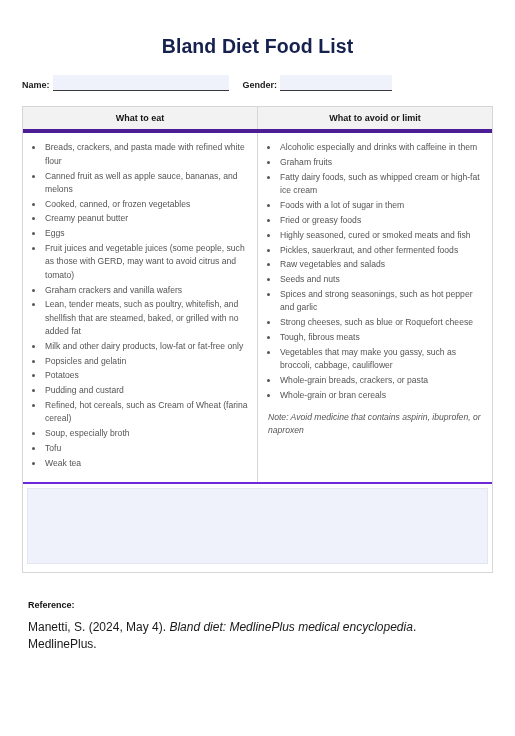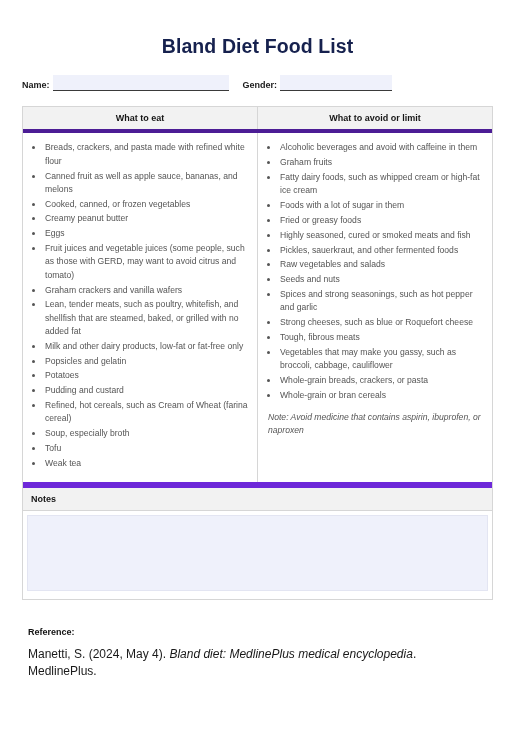--- a/index.html
+++ b/index.html
@@ -83,21 +83,21 @@
     font-weight: bold;
     color: #161616;
     padding: 6px 4px 6px;
     box-sizing: border-box;
   }
   .th.second { border-left: 1px solid #d6d6d6; }
 
   .tbody {
     display: flex;
     background: #ffffff;
-    border-bottom: 6px solid #6d28d9;
+    border-bottom: 2px solid #6d28d9;
   }
   .td {
     flex: 1 1 0;
     box-sizing: border-box;
     padding: 8px 8px 10px 6px;
   }
   .td.second { border-left: 1px solid #d6d6d6; }
 
   ul.food-list {
     margin: 0;
@@ -223,42 +223,41 @@
             <li>Potatoes</li>
             <li>Pudding and custard</li>
             <li>Refined, hot cereals, such as Cream of Wheat (farina cereal)</li>
             <li>Soup, especially broth</li>
             <li>Tofu</li>
             <li>Weak tea</li>
           </ul>
       </div>
       <div class="td second">
         <ul class="food-list" id="avoid-list">
-            <li>Alcoholic beverages and avoid with caffeine in them</li>
+            <li>Alcoholic especially and drinks with caffeine in them</li>
             <li>Graham fruits</li>
             <li>Fatty dairy foods, such as whipped cream or high-fat ice cream</li>
             <li>Foods with a lot of sugar in them</li>
             <li>Fried or greasy foods</li>
             <li>Highly seasoned, cured or smoked meats and fish</li>
             <li>Pickles, sauerkraut, and other fermented foods</li>
             <li>Raw vegetables and salads</li>
             <li>Seeds and nuts</li>
             <li>Spices and strong seasonings, such as hot pepper and garlic</li>
             <li>Strong cheeses, such as blue or Roquefort cheese</li>
             <li>Tough, fibrous meats</li>
             <li>Vegetables that may make you gassy, such as broccoli, cabbage, cauliflower</li>
             <li>Whole-grain breads, crackers, or pasta</li>
             <li>Whole-grain or bran cereals</li>
           </ul>
         <div class="note-line">Note: Avoid medicine that contains aspirin, ibuprofen, or naproxen</div>
       </div>
     </div>
   </div>
 
-  <div class="notes-head">Notes</div>
   <div class="notes-body">
     <textarea class="notes-field" placeholder="" style=""></textarea>
   </div>
 
   <div class="reference">
     <p class="ref-title">Reference:</p>
     <p class="ref-cite"><span>Manetti, S. (2024, May 4). </span><span class="ital">Bland diet: MedlinePlus medical encyclopedia</span><span>. MedlinePlus.</span></p>
   </div>
 
 </div>

